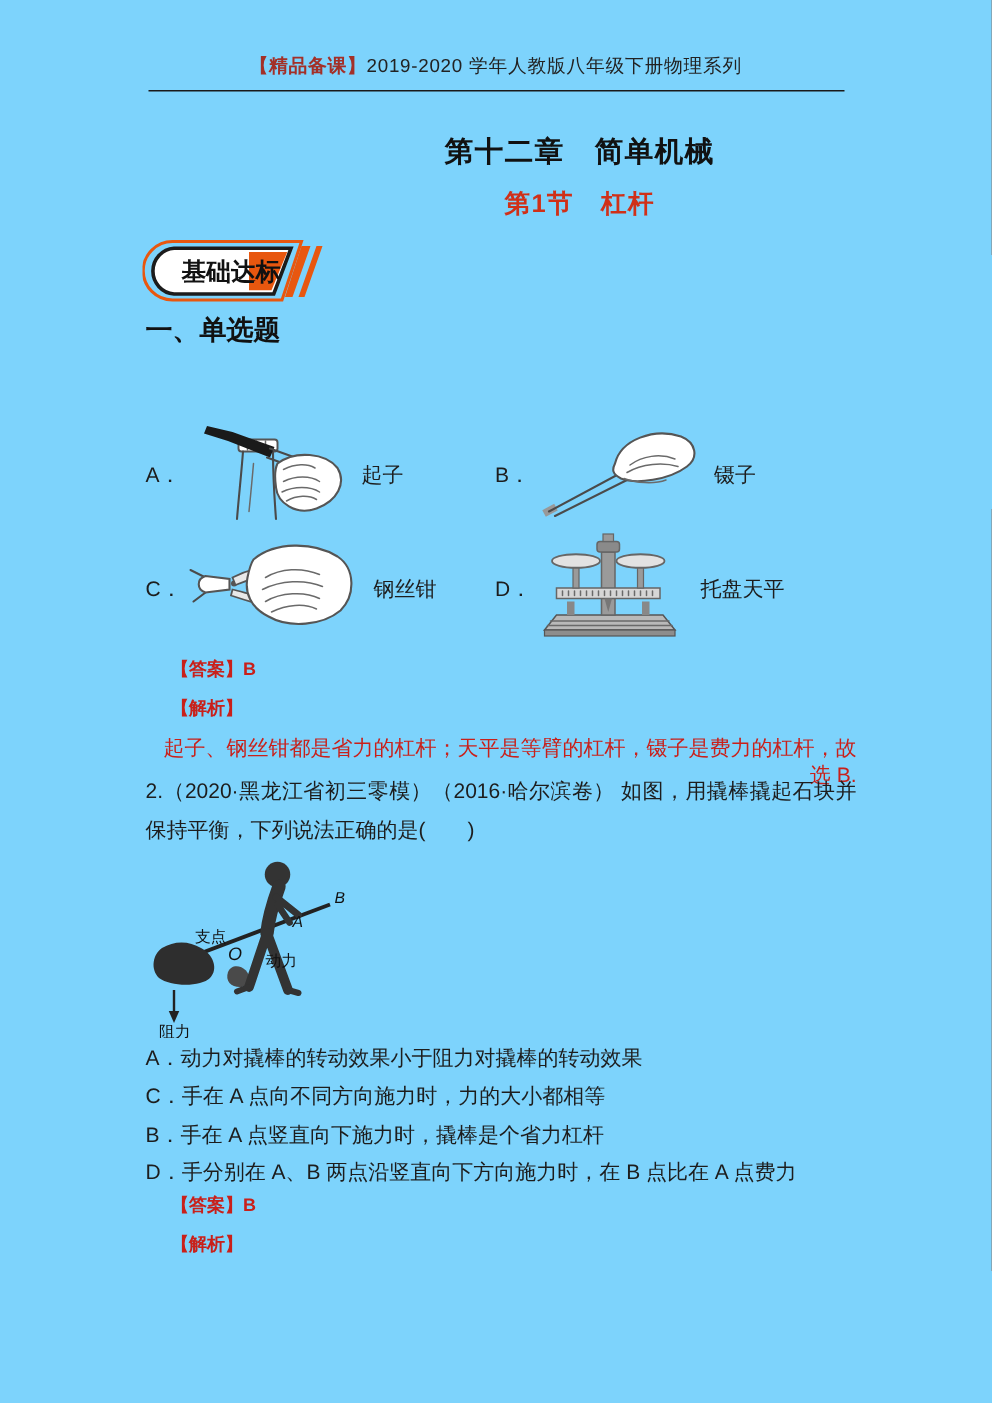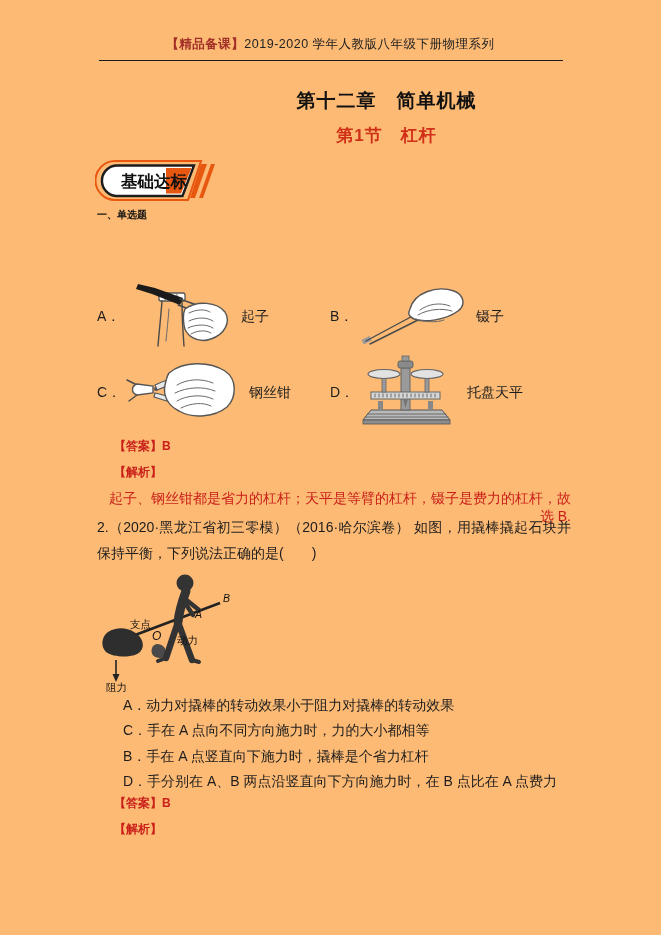--- a/index.html
+++ b/index.html
@@ -1,38 +1,38 @@
 <!DOCTYPE html>
 <html><head>
 <meta charset="utf-8">
 <style>
   * { margin:0; padding:0; box-sizing:border-box; }
   html,body { background:#888; }
   .page {
     position:relative; width:661px; height:935px; margin:0 auto;
-    background:#fdba74; overflow:hidden;
+    background:#7dd3fc; overflow:hidden;
     font-family:"Liberation Sans","DejaVu Sans",sans-serif;
     color:#1d1d1d;
   }
   .abs { position:absolute; }
   
   .hdr { top:36px; left:0; width:661px; text-align:center; font-size:12.5px; letter-spacing:0.5px; }
   .hdr .tag { color:#a33028; font-weight:bold; }
   .hdr .series { color:#222222; }
   .hdr-line { top:60px; left:99px; width:464px; border-top:1.5px solid #1a1a1a; }
   
   .title { top:88px; left:0; width:661px; padding-left:112px; text-align:center;
            font-size:19px; font-weight:bold; color:#111; letter-spacing:1px; }
   .subtitle { top:124px; left:0; width:661px; padding-left:112px; text-align:center;
               font-size:17px; font-weight:bold; color:#d03018; letter-spacing:1px; }
   
   .badge { top:158px; left:95px; }
   .badge text { font-family:"Liberation Sans","DejaVu Sans",sans-serif; font-weight:bold; }
   
-  .section { top:208px; left:97px; font-size:10px; font-weight:bold; color:#111; }
+  .section { top:208px; left:97px; font-size:18px; font-weight:bold; color:#111; }
   .para { left:97px; width:474px; font-size:14px; line-height:25.5px; color:#1d1d1d; text-align:justify; }
   .q1stem { top:232px; }
   .q2stem { top:515px; }
   
   .optrow { left:97px; width:470px; display:flex; }
   .row1 { top:283px; height:68px; }
   .row2 { top:354px; height:78px; }
   .optcell { width:233px; display:flex; align-items:center; }
   .optlabel { font-size:14px; color:#1d1d1d; width:28px; flex:none; }
   .optname { font-size:14px; color:#1d1d1d; margin-left:12px; white-space:nowrap; }
@@ -42,21 +42,21 @@
   .ansline { left:114px; font-size:12px; font-weight:bold; }
   .q1ans { top:438px; }
   .q1ana { top:464px; }
   .q1text { top:490px; left:97px; width:474px; font-size:14px;text-align:right; }
   .q2ans { top:795px; }
   .q2ana { top:821px; }
   
   .fig { top:570px; left:100px; }
   .fig text { font-family:"Liberation Sans","DejaVu Sans",sans-serif; fill:#111; }
   
-  .q2opts { top:693px; left:97px; width:480px; font-size:14px; line-height:25.4px; color:#1d1d1d;margin-left:26px; }
+  .q2opts { top:693px; left:97px; width:480px; font-size:14px; line-height:25.4px; color:#1d1d1d; }
   .q2opts p { margin:0; }
   .ink { stroke:#4a4a4a; fill:none; stroke-width:1.4; stroke-linecap:round; }
   .ink-thin { stroke:#6a6a6a; fill:none; stroke-width:1; stroke-linecap:round; }
 </style>
 </head>
 <body>
 
 <div class="page">
 
   <div class="abs hdr">

